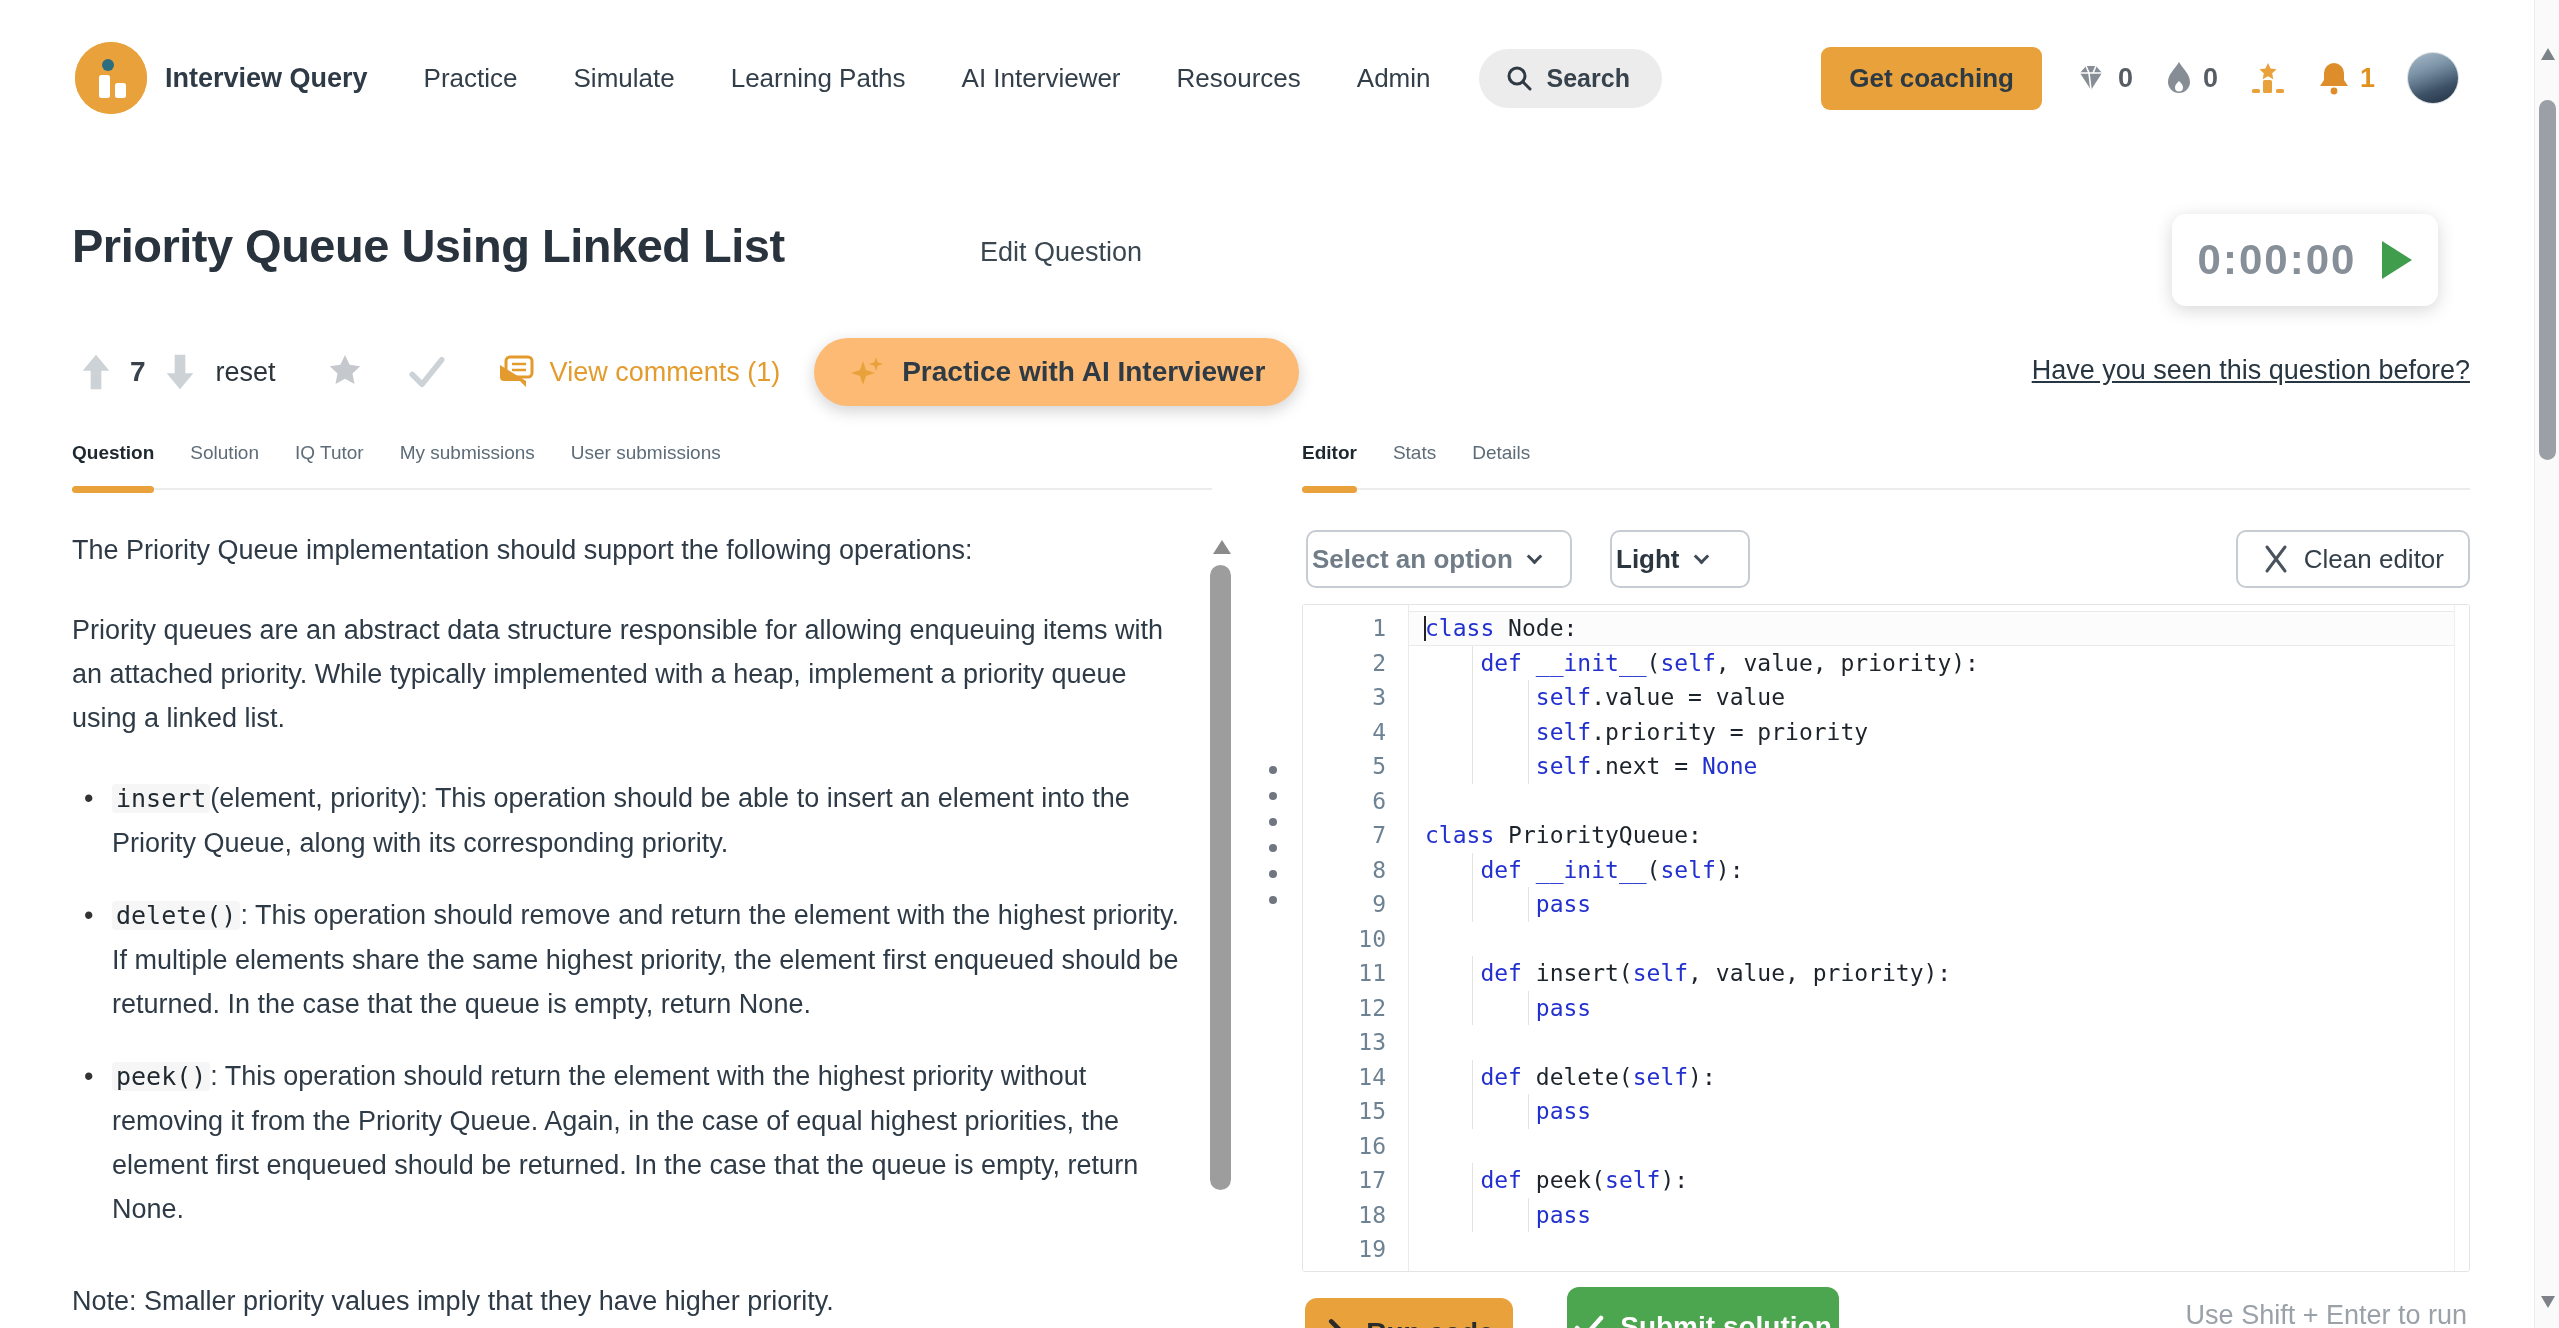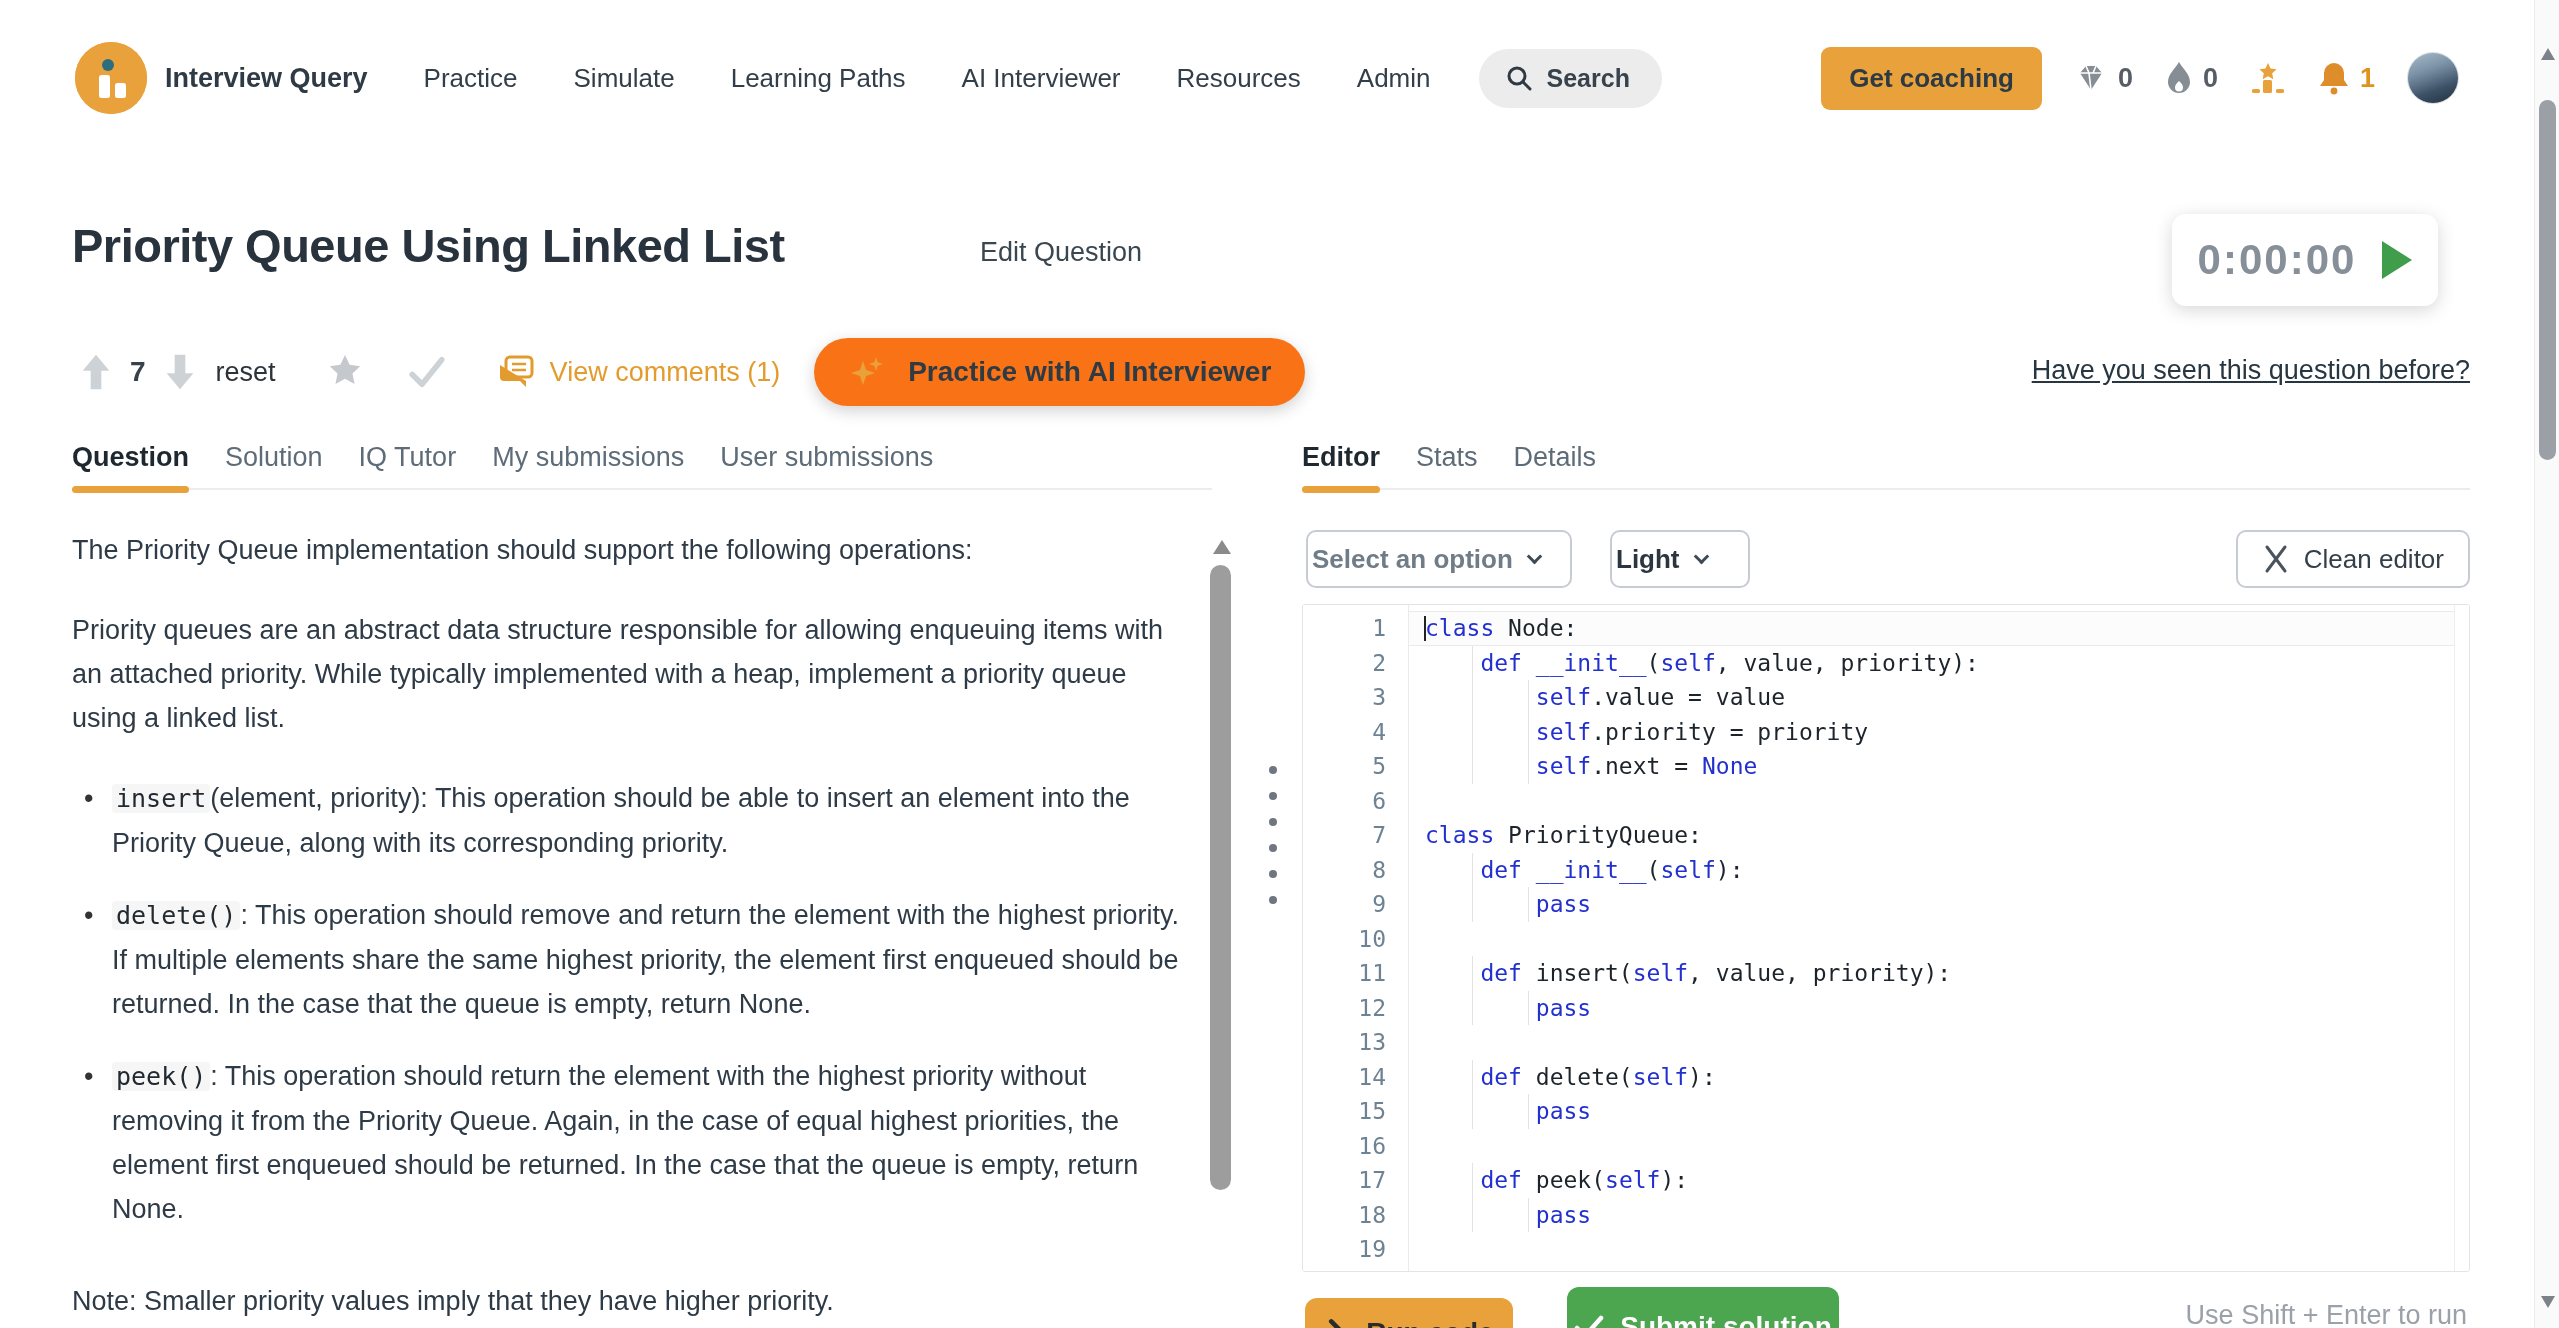--- a/index.html
+++ b/index.html
@@ -35,29 +35,29 @@
   .timer-text{ font-size:42px; font-weight:700; color:#878f99; letter-spacing:2px; }
   .play-btn{ width:0; height:0; border-top:19px solid transparent; border-bottom:19px solid transparent; border-left:30px solid #3f9d4c; cursor:pointer; }
 
   
   .vote-row{ position:absolute; left:80px; top:336px; height:72px; display:flex; align-items:center; }
   .vnum{ font-size:28px; color:#39424b; font-weight:600; margin:0 18px; }
   .vreset{ font-size:27px; color:#2b333b; margin:0 50px 0 20px; cursor:pointer; }
   .vicon{ cursor:pointer; display:flex; align-items:center; }
   .vcomments{ display:flex; align-items:center; gap:16px; margin-left:52px; cursor:pointer; }
   .vcomments span{ font-size:27px; color:#e39b2d; font-weight:500; }
-  .ai-pill{ margin-left:34px; display:flex; align-items:center; gap:22px; background:#f97316; border-radius:999px; padding:15px 34px; box-shadow:0 5px 16px rgba(0,0,0,.18); cursor:pointer; }
+  .ai-pill{ margin-left:34px; display:flex; align-items:center; gap:16px; background:#fdba74; border-radius:999px; padding:15px 34px; box-shadow:0 5px 16px rgba(0,0,0,.18); cursor:pointer; }
   .ai-pill span{ font-size:28px; font-weight:700; color:#2e3a44; white-space:nowrap; }
   .seen-link{ position:absolute; right:89px; top:355px; font-size:27px; color:#273640; text-decoration:underline; cursor:pointer; white-space:nowrap; }
 
   
   .tabs{ position:absolute; top:442px; height:48px; display:flex; gap:36px; border-bottom:2px solid #ececec; }
   .tabs.left{ left:72px; width:1140px; }
   .tabs.right{ left:1302px; width:1168px; }
-  .tab{ position:relative; font-size:27px; color:#5d6c78; font-weight:500; padding-bottom:16px; cursor:pointer; white-space:nowrap; }
+  .tab{ position:relative; font-size:19px; color:#5d6c78; font-weight:500; padding-bottom:16px; cursor:pointer; white-space:nowrap; }
   .tab.active{ color:#1e2830; font-weight:700; }
   .tab.active::after{ content:""; position:absolute; left:0; right:0; bottom:-5px; height:7px; border-radius:4px; background:#e9a23b; }
 
   
   .q-panel{ position:absolute; left:72px; top:512px; width:1125px; height:816px; overflow:hidden; }
   .q-panel .inner{ padding-top:16px; font-size:27px; line-height:44px; color:#2e3b47; }
   .q-panel p{ margin-bottom:36px; }
   .q-panel ul{ list-style:none; margin:4px 0 30px 0; }
   .q-panel li{ position:relative; padding-left:40px; margin-bottom:28px; }
   .q-panel li::before{ content:"•"; position:absolute; left:12px; top:0; color:#333; }

